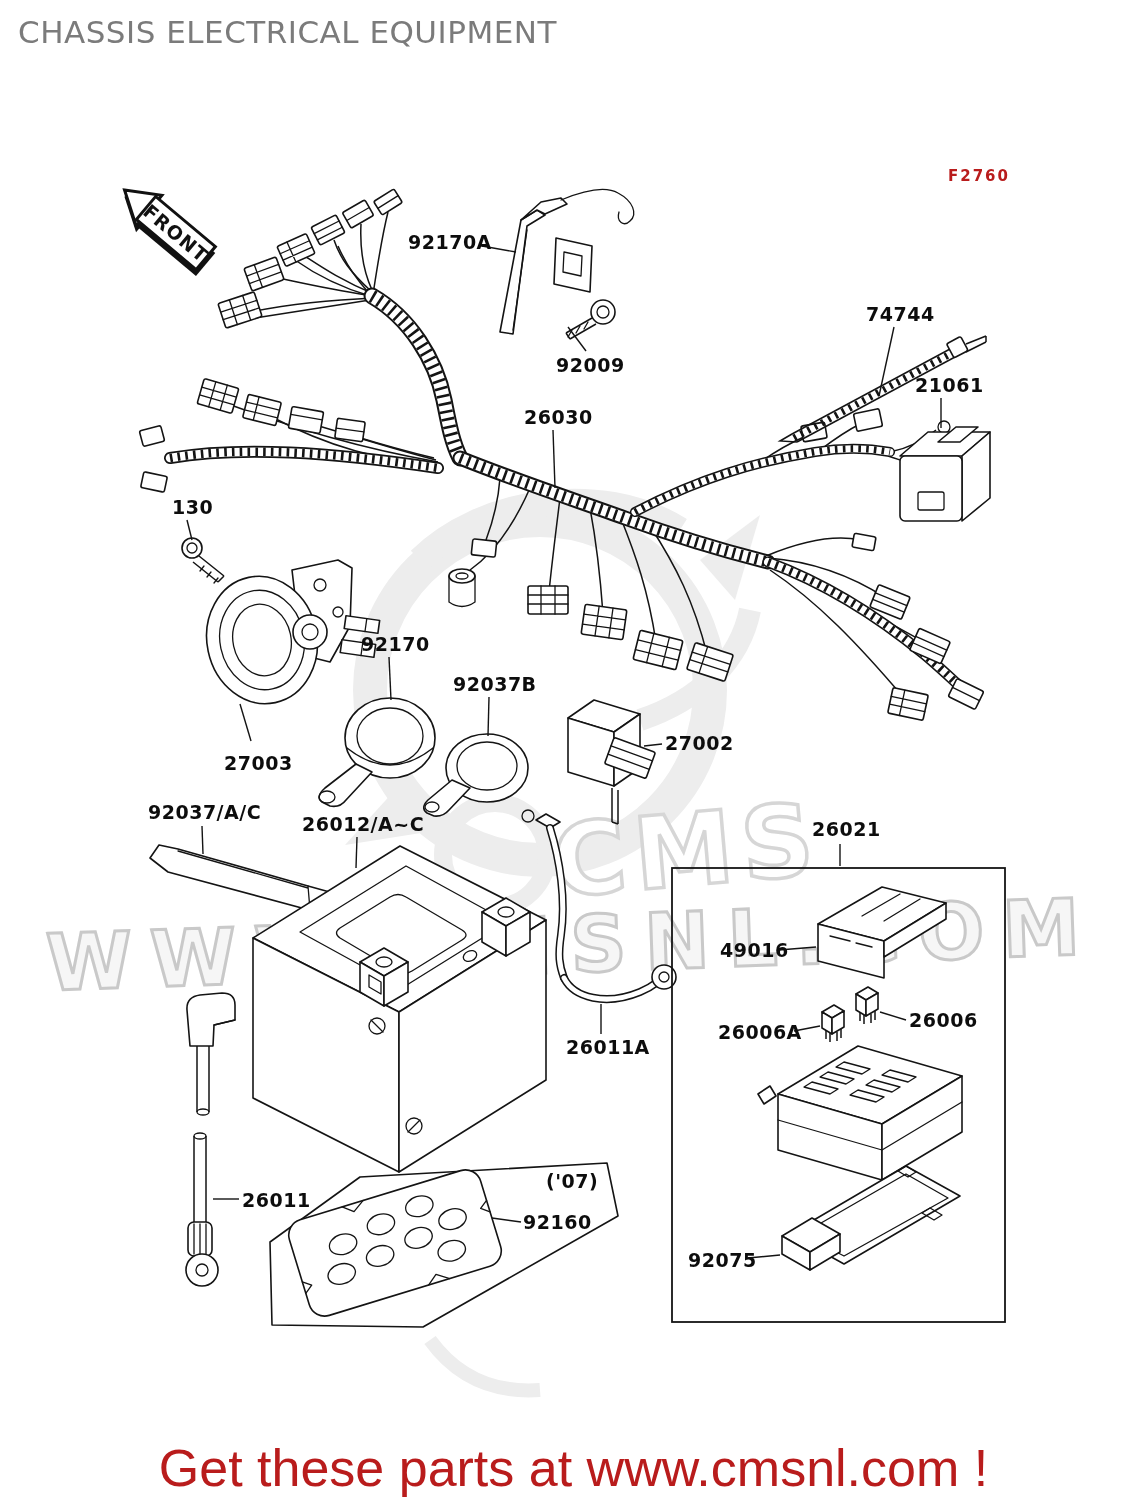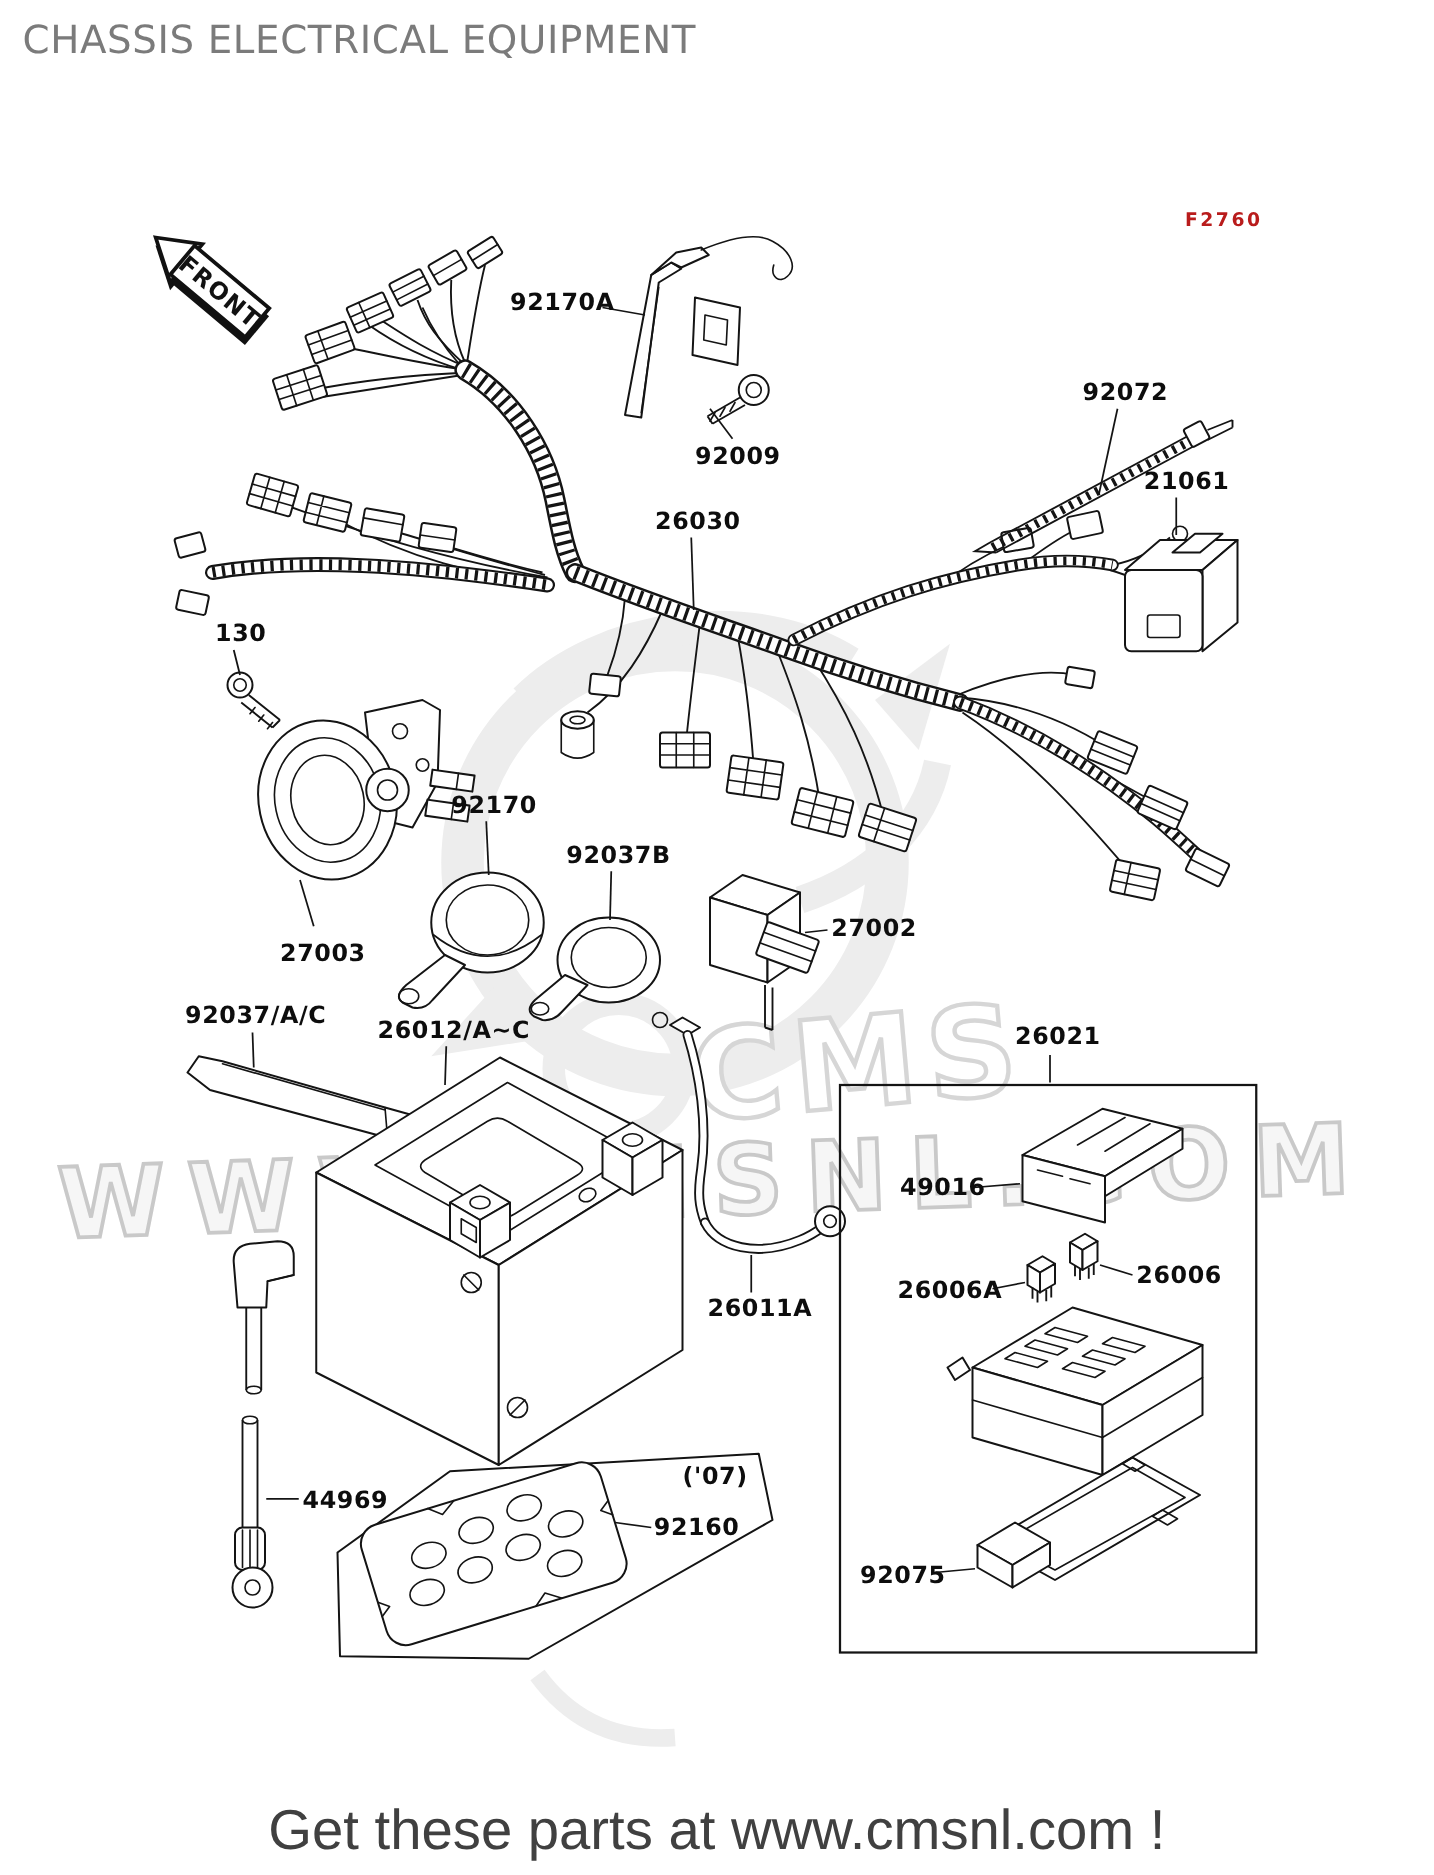--- a/index.html
+++ b/index.html
@@ -7,21 +7,21 @@
        font-family:"DejaVu Sans",sans-serif;}
   .stage{position:absolute;inset:0;width:1147px;height:1500px;}
   .page-title{position:absolute;left:18px;top:14px;font-size:31px;color:#7b7b7b;
        letter-spacing:.5px;font-weight:400;margin:0;white-space:nowrap;z-index:3;text-align:center;}
   .figcode{position:absolute;left:948px;top:167px;font-size:15px;font-weight:700;
        color:#b91c1c;letter-spacing:2px;z-index:3;}
   svg.art{position:absolute;left:0;top:0;z-index:1;}
   .plabel{position:absolute;font-size:19px;font-weight:700;color:#0d0d0d;
        letter-spacing:.5px;white-space:nowrap;z-index:3;cursor:pointer;}
   .tagline{position:absolute;left:0;top:1438px;width:1147px;text-align:center;
-       font-family:"Liberation Sans",sans-serif;font-size:45px;color:#404040;z-index:3;}
+       font-family:"Liberation Sans",sans-serif;font-size:52px;color:#b91c1c;z-index:3;}
   
   .tO{stroke:#141414;fill:none;stroke-linecap:round;}
   .tW{stroke:#ffffff;fill:none;stroke-linecap:round;}
   .tR{stroke:#141414;fill:none;stroke-dasharray:2.6 5.2;}
   .wire{stroke:#141414;stroke-width:1.5;fill:none;}
   .ol{fill:#ffffff;stroke:#141414;stroke-width:1.6;stroke-linejoin:round;}
   .ln{fill:none;stroke:#141414;stroke-width:1.3;stroke-linecap:round;stroke-linejoin:round;}
   .ld{stroke:#141414;stroke-width:1.4;}
   .wmtxt{font-family:"DejaVu Sans",sans-serif;font-weight:700;}
   .frtxt{font-family:"DejaVu Sans",sans-serif;font-weight:700;font-size:19px;letter-spacing:1px;fill:#111;}
@@ -420,34 +420,34 @@
         <rect x="0" y="-15" width="78" height="30"></rect>
       </g>
       <polygon points="-28,0 4,-20 4,20" fill="#ffffff" stroke="#111111" stroke-width="3"></polygon>
       <rect x="0" y="-15" width="78" height="30" fill="#ffffff" stroke="#111111" stroke-width="3"></rect>
       <text class="frtxt" x="39" y="7" text-anchor="middle">FRONT</text>
     </g>
   </svg>
 
   <div class="plabel" style="left:408px;top:231px">92170A</div>
   <div class="plabel" style="left:556px;top:354px">92009</div>
-  <div class="plabel" style="left:866px;top:303px">92072</div>
+  <div class="plabel" style="left:866px;top:303px">74744</div>
   <div class="plabel" style="left:915px;top:374px">21061</div>
   <div class="plabel" style="left:524px;top:406px">26030</div>
   <div class="plabel" style="left:172px;top:496px">130</div>
   <div class="plabel" style="left:361px;top:633px">92170</div>
   <div class="plabel" style="left:453px;top:673px">92037B</div>
   <div class="plabel" style="left:665px;top:732px">27002</div>
   <div class="plabel" style="left:224px;top:752px">27003</div>
   <div class="plabel" style="left:148px;top:801px">92037/A/C</div>
   <div class="plabel" style="left:302px;top:813px">26012/A~C</div>
   <div class="plabel" style="left:812px;top:818px">26021</div>
   <div class="plabel" style="left:720px;top:939px">49016</div>
   <div class="plabel" style="left:718px;top:1021px">26006A</div>
   <div class="plabel" style="left:909px;top:1009px">26006</div>
   <div class="plabel" style="left:566px;top:1036px">26011A</div>
-  <div class="plabel" style="left:242px;top:1189px">44969</div>
+  <div class="plabel" style="left:242px;top:1189px">26011</div>
   <div class="plabel" style="left:546px;top:1170px">('07)</div>
   <div class="plabel" style="left:523px;top:1211px">92160</div>
   <div class="plabel" style="left:688px;top:1249px">92075</div>
 
   <div class="tagline">Get these parts at www.cmsnl.com !</div>
 </div>
 
 </body></html>

